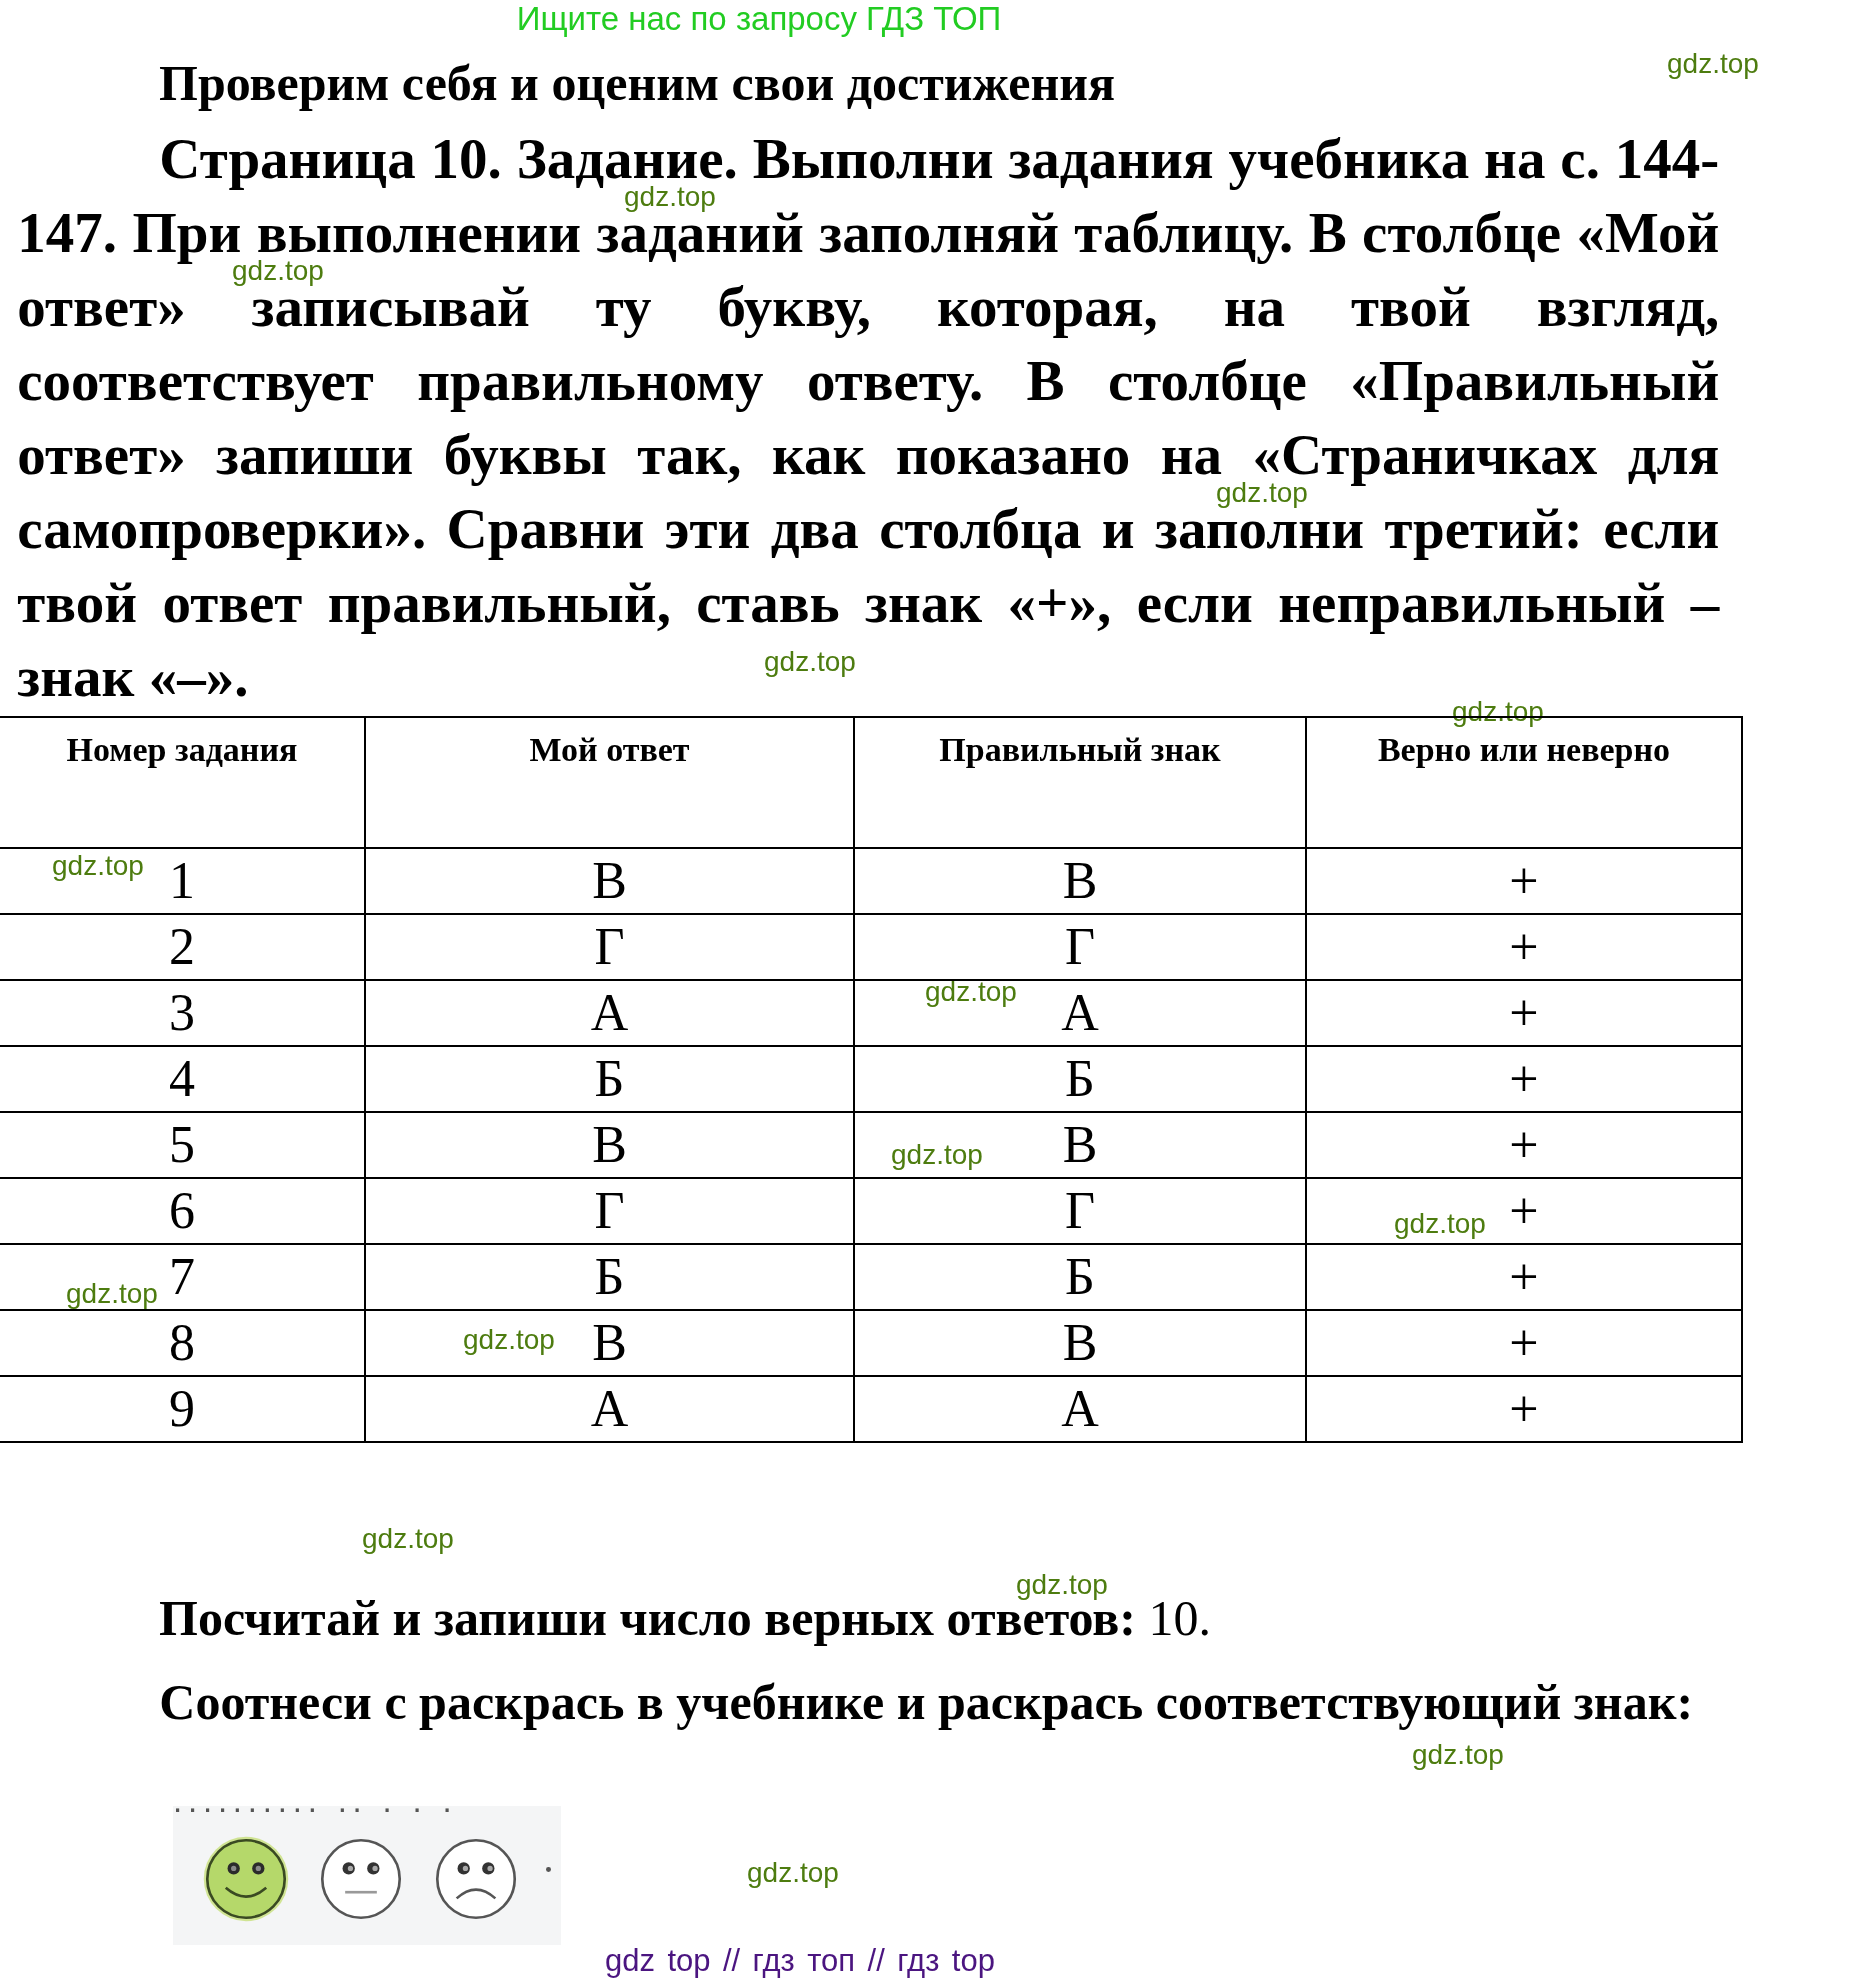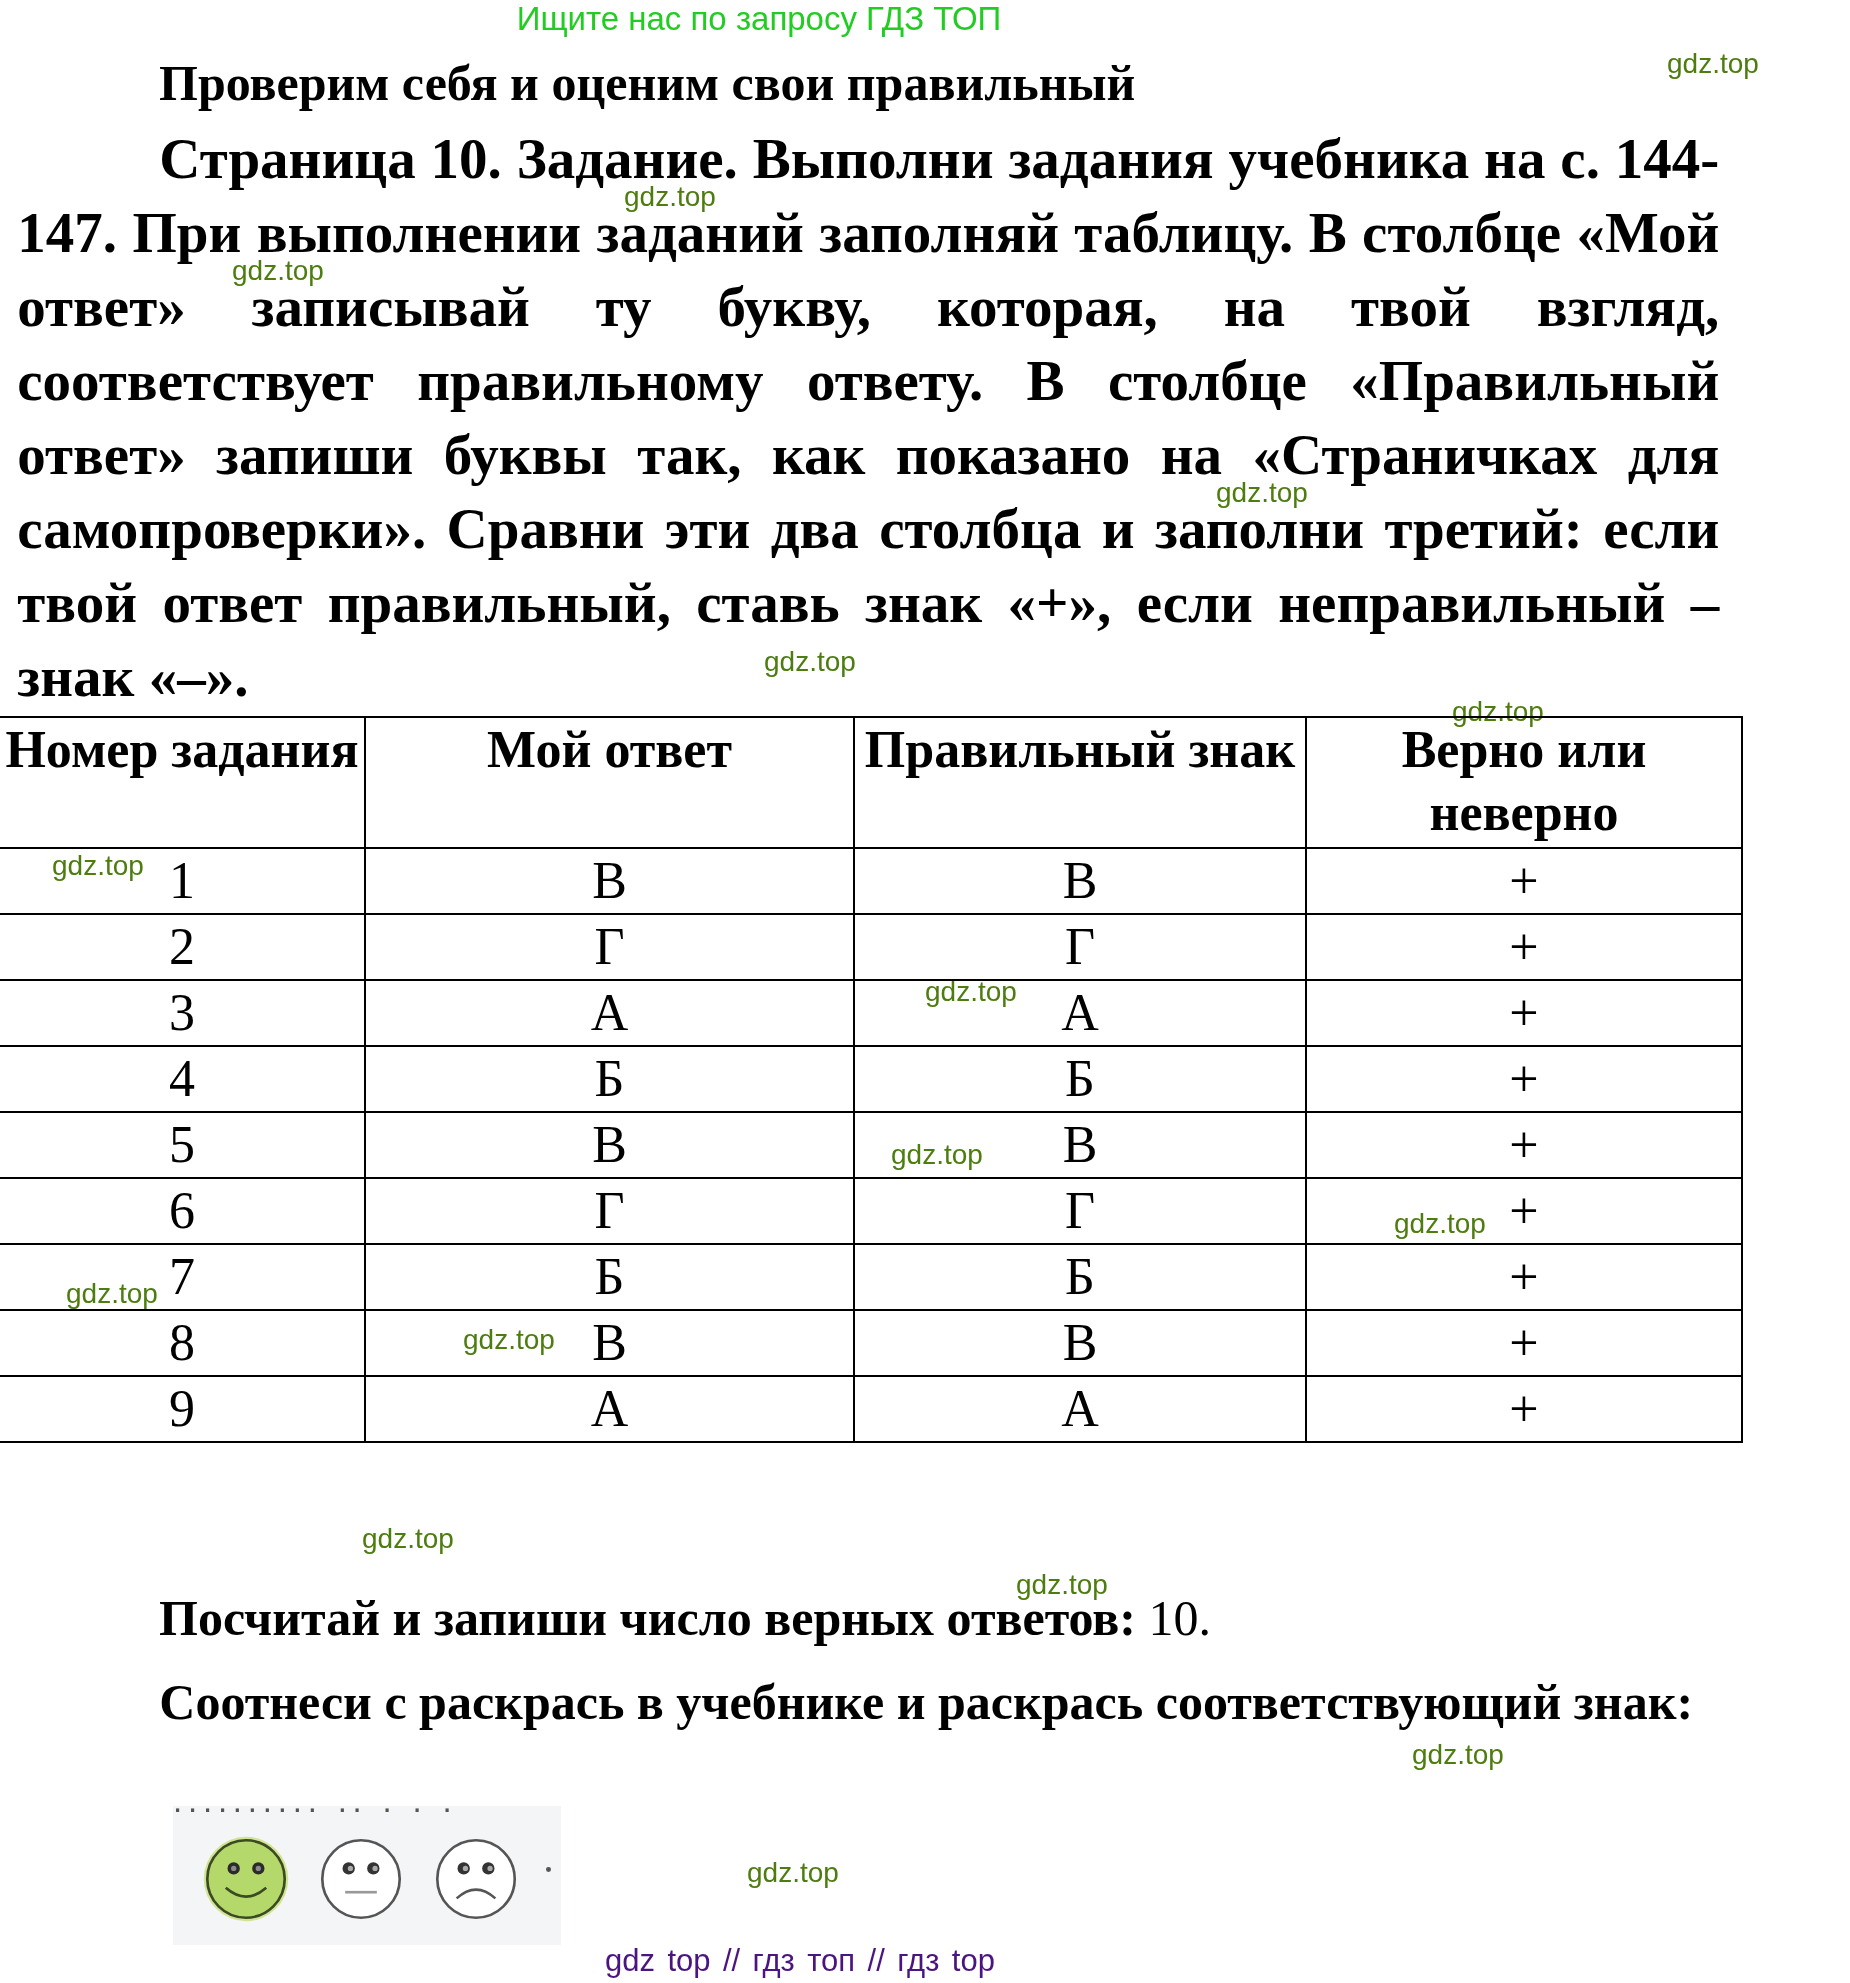--- a/index.html
+++ b/index.html
@@ -5,37 +5,37 @@
   html, body { margin:0; padding:0; background:#ffffff; }
   body { width:1850px; height:1984px; position:relative; overflow:hidden; }
   .serif { font-family: "Liberation Serif", "DejaVu Serif", serif; color:#000; }
   .sans { font-family: "Liberation Sans", "DejaVu Sans", sans-serif; }
   .banner { position:absolute; top:0; left:0; width:1518px; text-align:center; font-size:33px; color:#22cc22; line-height:38px; }
   .heading { position:absolute; left:159px; top:53px; font-size:50px; font-weight:bold; line-height:61px; }
   .para { position:absolute; left:17.3px; top:122px; width:1702px; font-size:57px; font-weight:bold; line-height:74px; text-align:justify; text-indent:142px; }
   .wm { position:absolute; font-size:28px; color:#4d7c0f; line-height:31px; white-space:nowrap; }
   table.tasks { position:absolute; left:0; top:716px; border-collapse:collapse; table-layout:fixed; }
   table.tasks td, table.tasks th { border:2.4px solid #000; text-align:center; vertical-align:middle; padding:0; }
-  table.tasks th { font-weight:bold; font-size:52px; line-height:63px; height:129px; vertical-align:top; }
+  table.tasks th { font-weight:bold; font-size:34px; line-height:63px; height:129px; vertical-align:top; }
   table.tasks td { font-size:52px; height:64px; line-height:64px; font-weight:normal; }
   table.tasks tr td:first-child, table.tasks tr th:first-child { border-left:none; }
   .count { position:absolute; left:159px; top:1588px; font-size:50px; font-weight:bold; line-height:61px; }
   .count .val { font-weight:normal; }
   .relate { position:absolute; left:17.3px; top:1665px; width:1702px; font-size:50px; font-weight:bold; line-height:74px; text-align:justify; text-indent:142px; }
   .smiley-box { position:absolute; left:173px; top:1806px; width:388px; height:139px; background:#f4f5f6; overflow:hidden; }
   .smiley-box .partial-text { position:absolute; left:0; top:-17.3px; width:388px; height:23px; font-size:33px; color:#555; line-height:23px; letter-spacing:5.8px; overflow:hidden; }
   .face { position:absolute; top:29px; width:88px; height:88px; }
   .footer { position:absolute; top:1941px; left:0; width:1600px; text-align:center; font-size:31px; color:#4b1580; line-height:40px; word-spacing:3.8px; }
 </style>
 </head>
 <body>
 
 <div class="banner sans">Ищите нас по запросу ГДЗ ТОП</div>
 
-<div class="heading serif">Проверим себя и оценим свои правильный</div>
+<div class="heading serif">Проверим себя и оценим свои достижения</div>
 
 <div class="para serif">Страница 10. Задание. Выполни задания учебника на с. 144-147. При выполнении заданий заполняй таблицу. В столбце «Мой ответ» записывай ту букву, которая, на твой взгляд, соответствует правильному ответу. В столбце «Правильный ответ» запиши буквы так, как показано на «Страничках для самопроверки». Сравни эти два столбца и заполни третий: если твой ответ правильный, ставь знак «+», если неправильный – знак «–».</div>
 
 <span class="wm sans" style="left:1667px;top:48px;">gdz.top</span>
 <span class="wm sans" style="left:624px;top:181px;">gdz.top</span>
 <span class="wm sans" style="left:232px;top:255px;">gdz.top</span>
 <span class="wm sans" style="left:1216px;top:477px;">gdz.top</span>
 <span class="wm sans" style="left:764px;top:646px;">gdz.top</span>
 <span class="wm sans" style="left:1452px;top:696px;">gdz.top</span>
 

